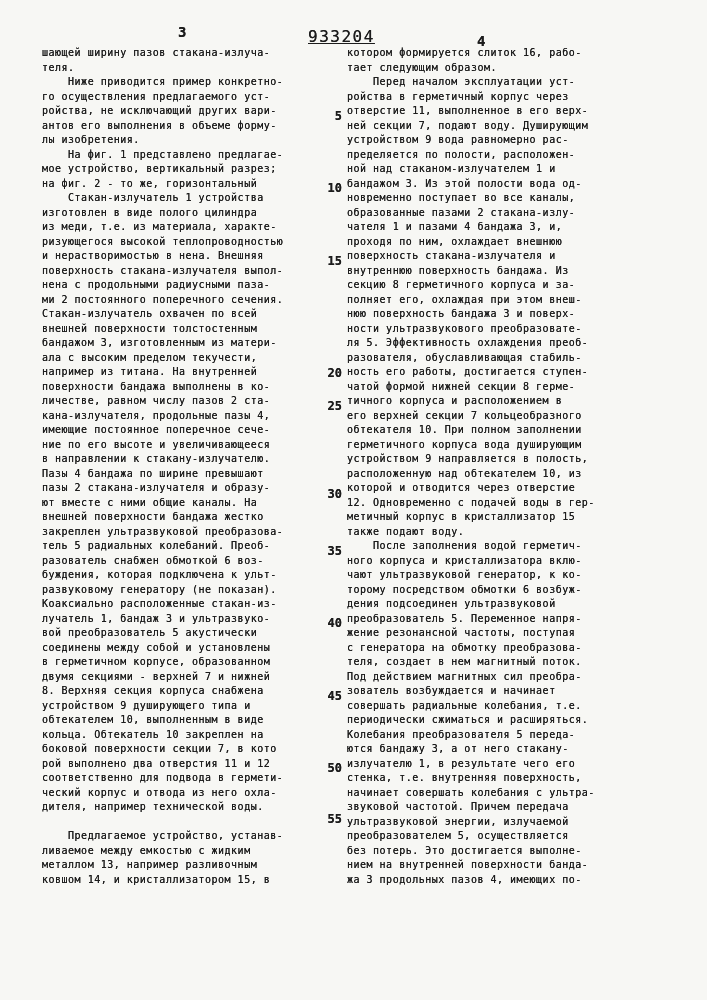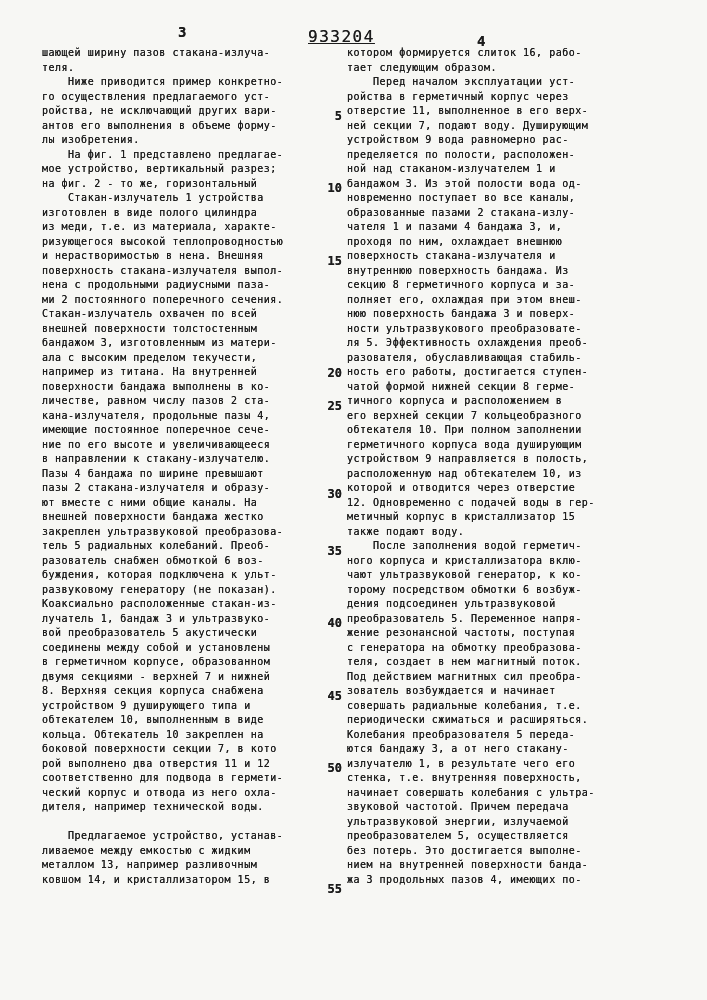--- a/index.html
+++ b/index.html
@@ -28,21 +28,21 @@
   .col-right { left:347px; width:320px; }
   .line { white-space:pre; height:14.5px; }
   .gutter-num {
     position:absolute; left:318px; width:24px;
     text-align:right;
     font-size:12px; font-weight:bold; letter-spacing:0;
   }
   .g1  { top:109px; }  .g2  { top:181px; }  .g3  { top:254px; }
   .g4  { top:326px;margin-top:40px; }  .g5  { top:399px; }  .g6  { top:487px; }
   .g7  { top:544px; }  .g8  { top:616px;text-align:right; }  .g9  { top:689px; }
-  .g10 { top:761px; }  .g11 { top:882px; }
+  .g10 { top:761px; }  .g11 { top:812px; }
 </style>
 </head>
 <body>
 
 <div class="page">
 
   <div>
     <span class="hdr-num hdr-left">3</span>
     <span class="hdr-patent">933204</span>
     <span class="hdr-num hdr-right">4</span>

